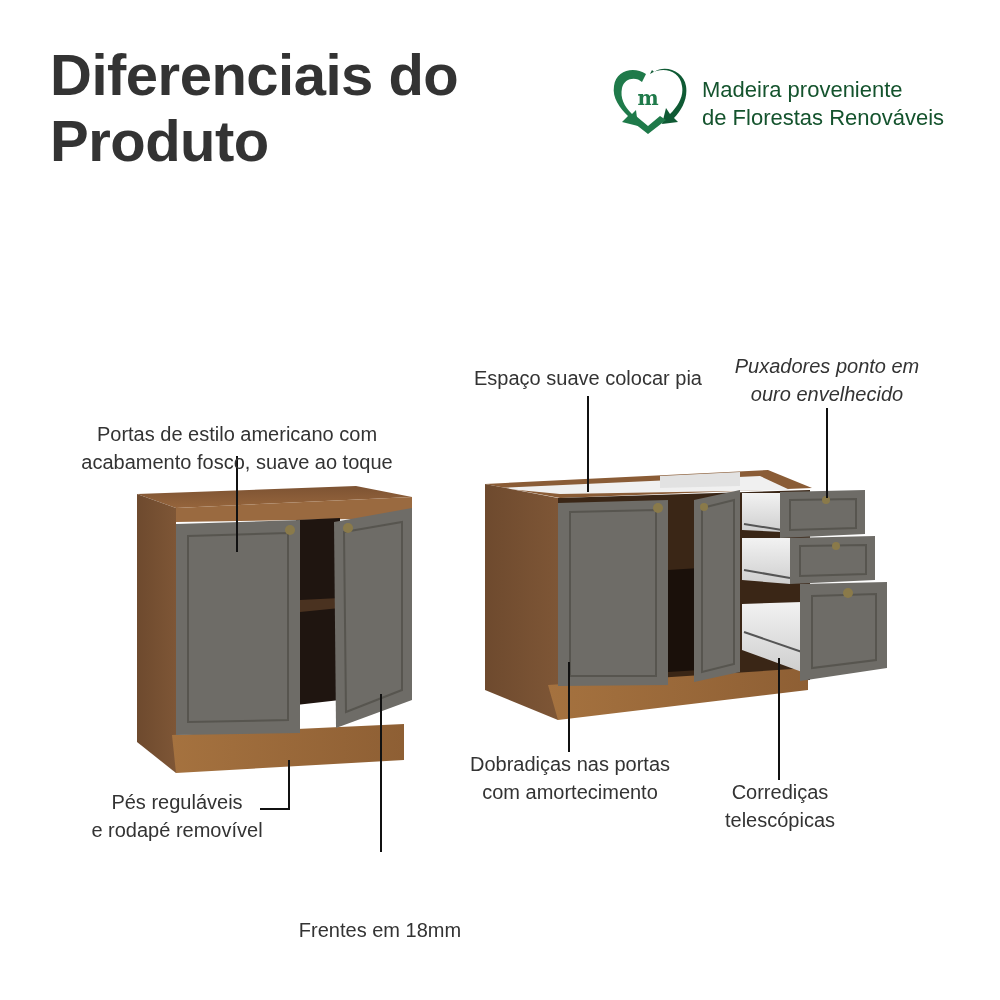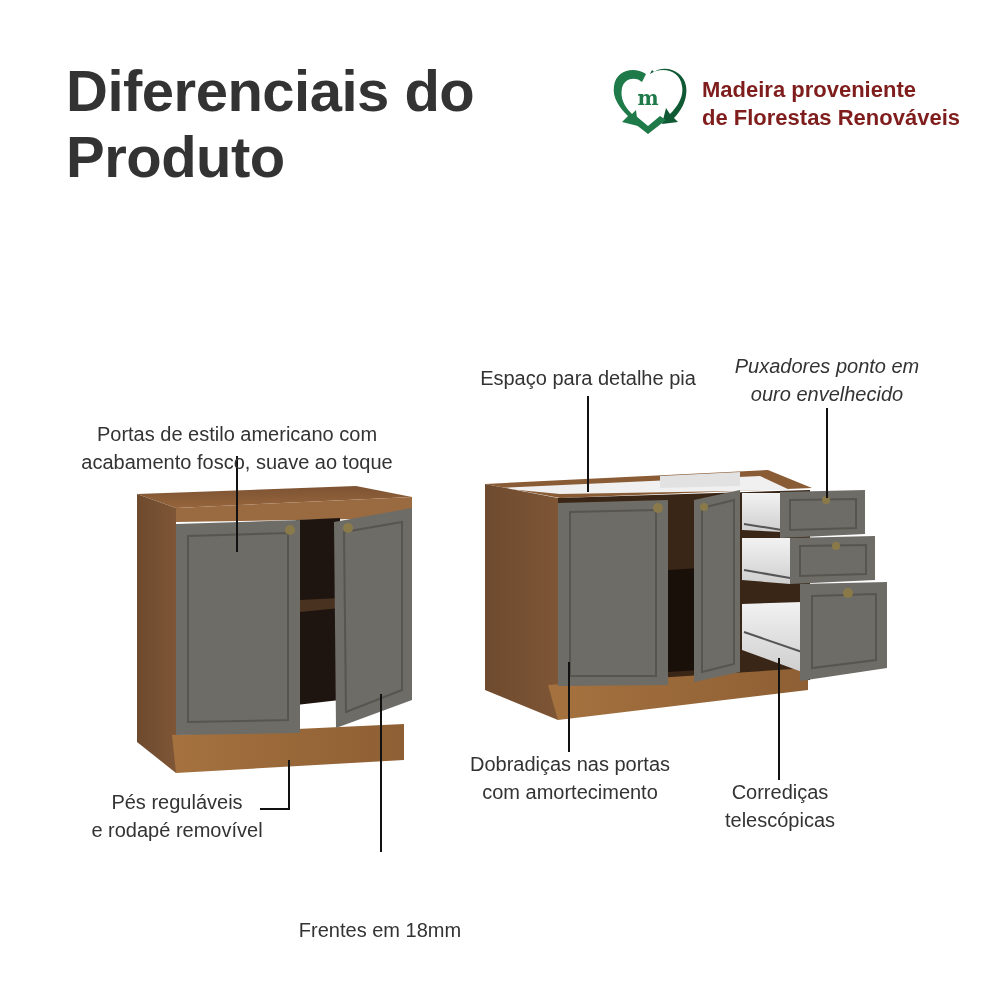--- a/index.html
+++ b/index.html
@@ -1,19 +1,19 @@
 <!DOCTYPE html>
 <html><head>
 <meta charset="utf-8">
 <style>
   html, body { margin: 0; padding: 0; background: #ffffff; }
   body { width: 1000px; height: 1000px; position: relative; overflow: hidden; font-family: "Liberation Sans", "DejaVu Sans", sans-serif; color: #333333; }
-  .title { position: absolute; left: 50px; top: 42px; font-size: 58px; font-weight: bold; line-height: 66px; color: #333333; letter-spacing: -0.5px; margin: 16px; }
+  .title { position: absolute; left: 50px; top: 42px; font-size: 58px; font-weight: bold; line-height: 66px; color: #333333; letter-spacing: -0.5px; margin: 0; }
   .badge { position: absolute; left: 608px; top: 66px; display: flex; align-items: center; }
-  .badge-text { margin-left: 14px; font-size: 22px; font-weight: bold; line-height: 28px; color: #7f1d1d; }
+  .badge-text { margin-left: 14px; font-size: 22px; font-weight: normal; line-height: 28px; color: #14532d; }
   .label { position: absolute; font-size: 20px; line-height: 28px; color: #333333; text-align: center; white-space: nowrap; }
   .line { position: absolute; background: #111111; }
   svg.art { position: absolute; left: 0; top: 0; }
 </style>
 </head>
 <body>
 
 <h1 class="title">
   <span>Diferenciais do</span><br>
   <span>Produto</span>
@@ -134,21 +134,21 @@
 <div class="label" style="left:72px; top:788px; width:210px;">
   <div>Pés reguláveis</div>
   <div>e rodapé removível</div>
 </div>
 
 <div class="label" style="left:255px; top:876px; width:250px;margin-top:40px;">
   <div>Frentes em 18mm</div>
 </div>
 
 <div class="label" style="left:460px; top:364px; width:256px;">
-  <div>Espaço para detalhe pia</div>
+  <div>Espaço suave colocar pia</div>
 </div>
 
 <div class="label" style="left:716px; top:352px; width:222px;font-style:italic;">
   <div>Puxadores ponto em</div>
   <div>ouro envelhecido</div>
 </div>
 
 <div class="label" style="left:450px; top:750px; width:240px;">
   <div>Dobradiças nas portas</div>
   <div>com amortecimento</div>

